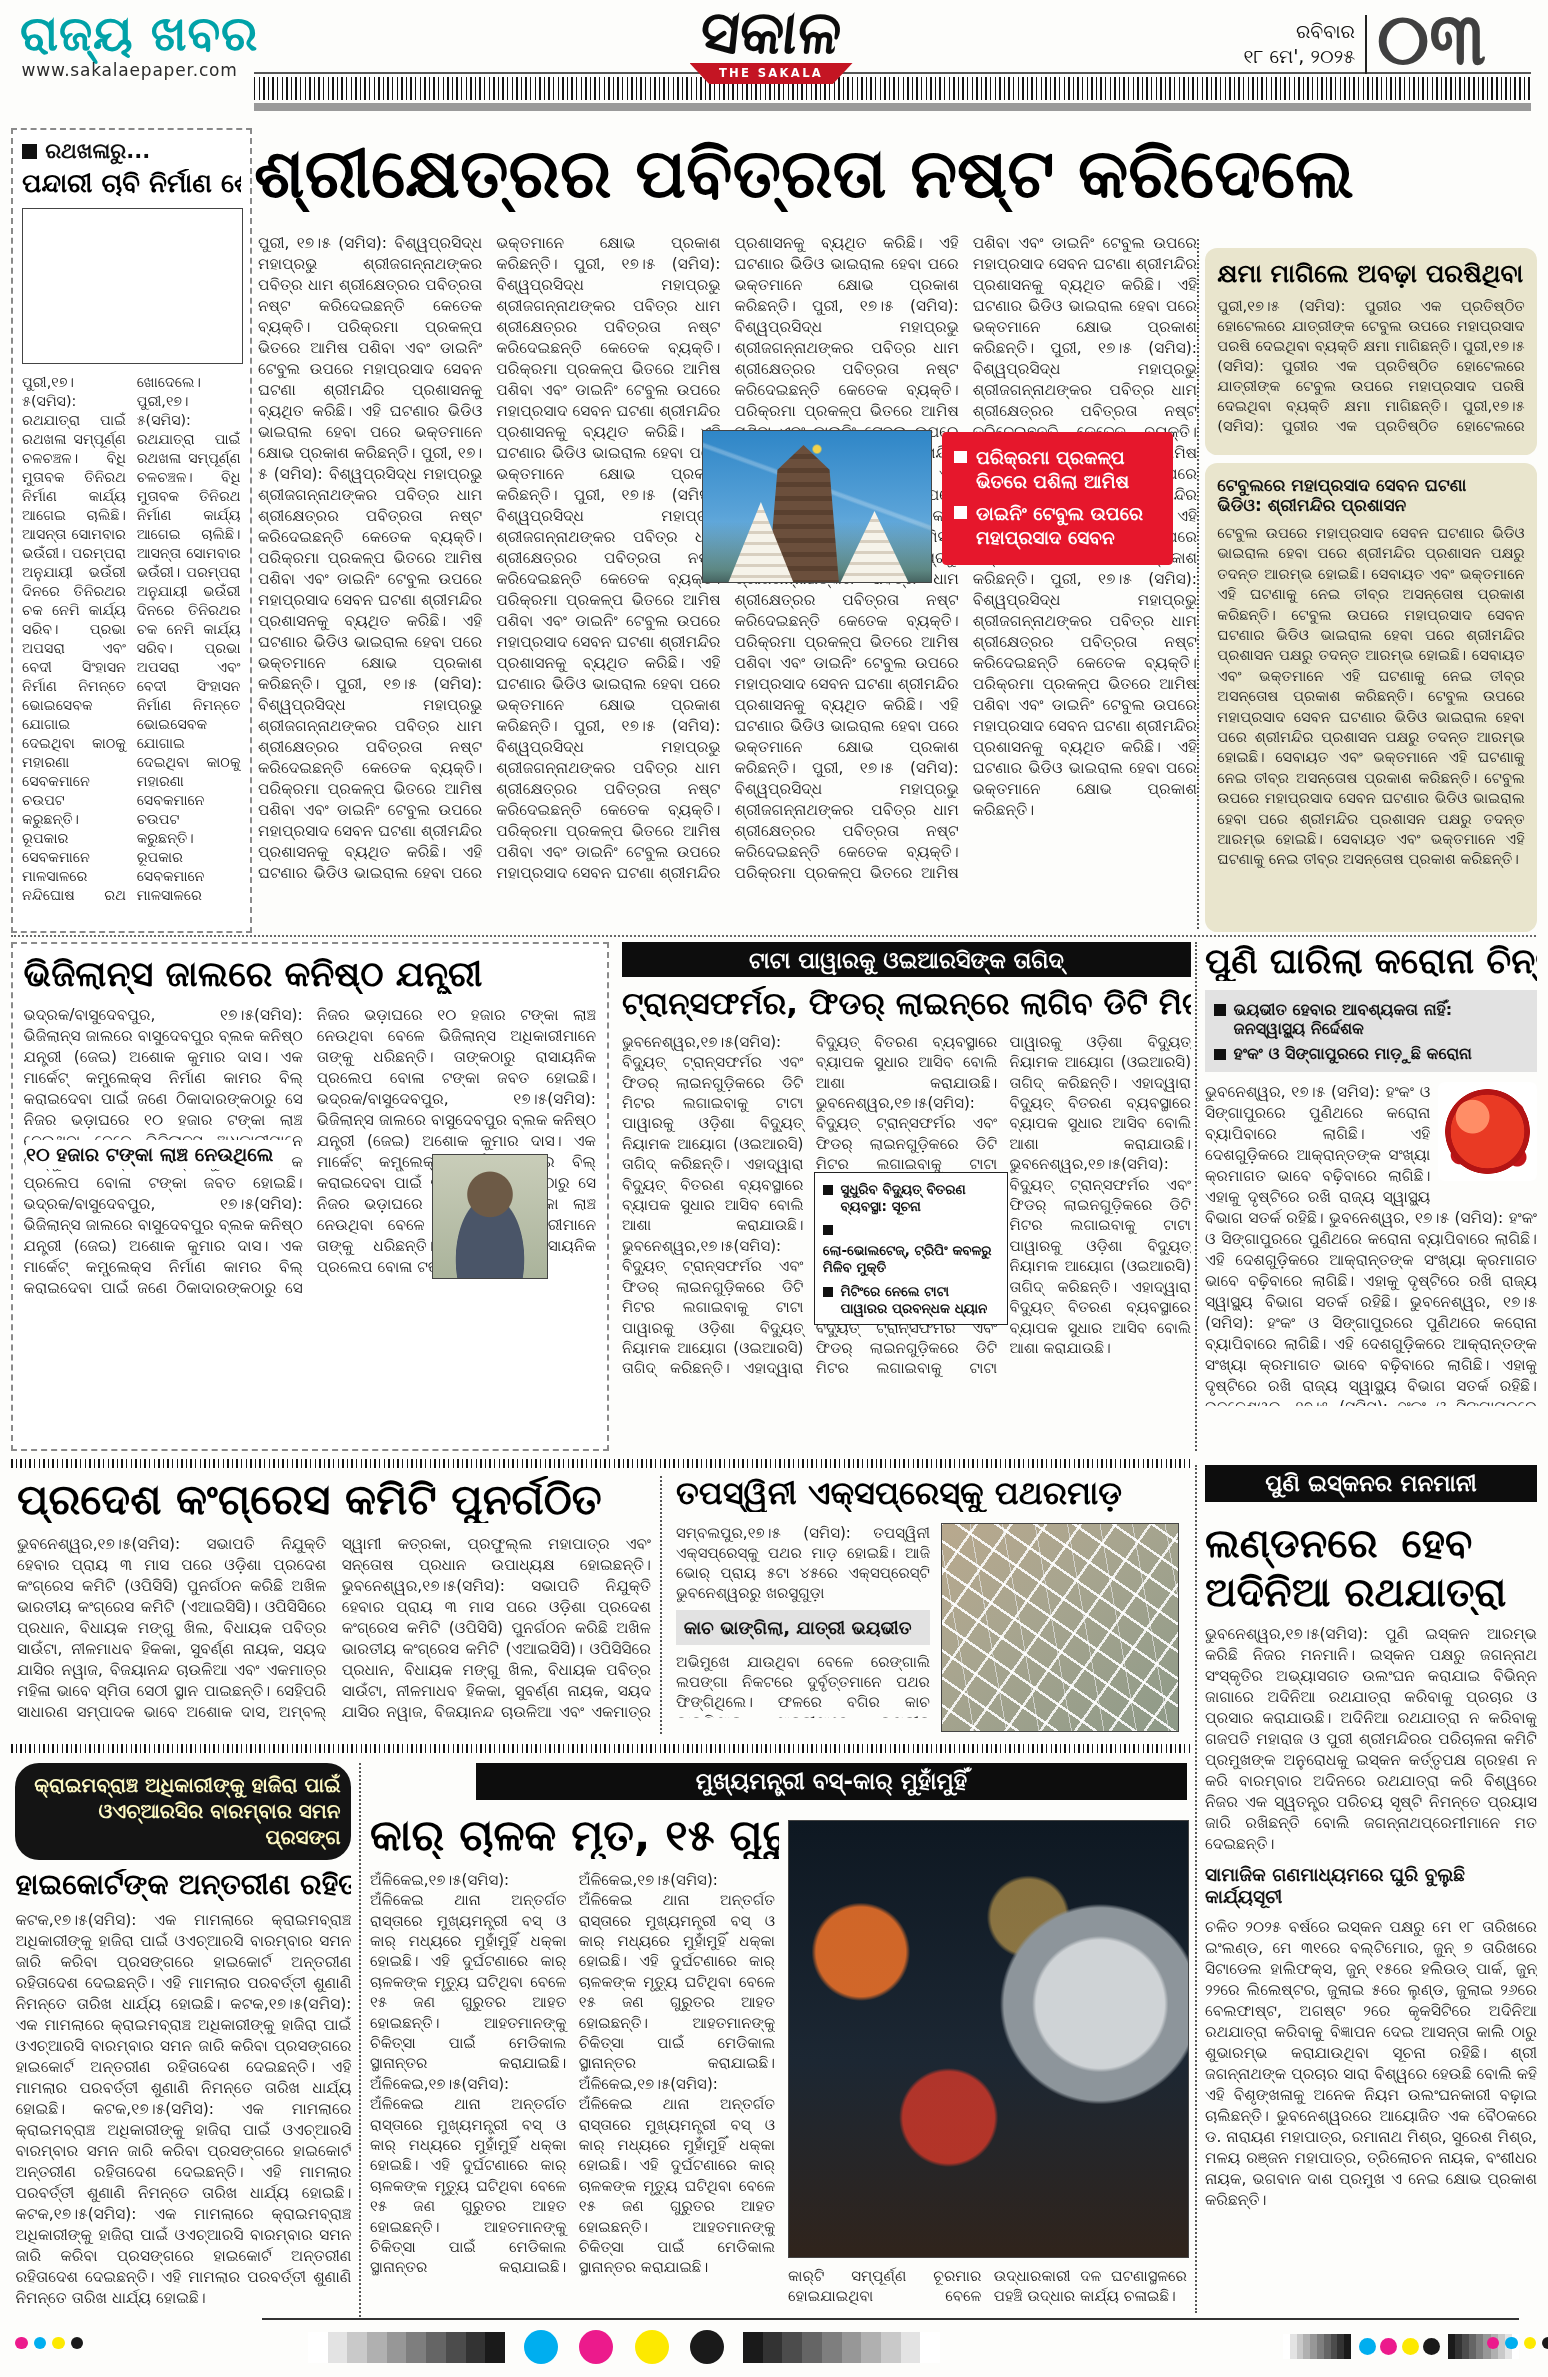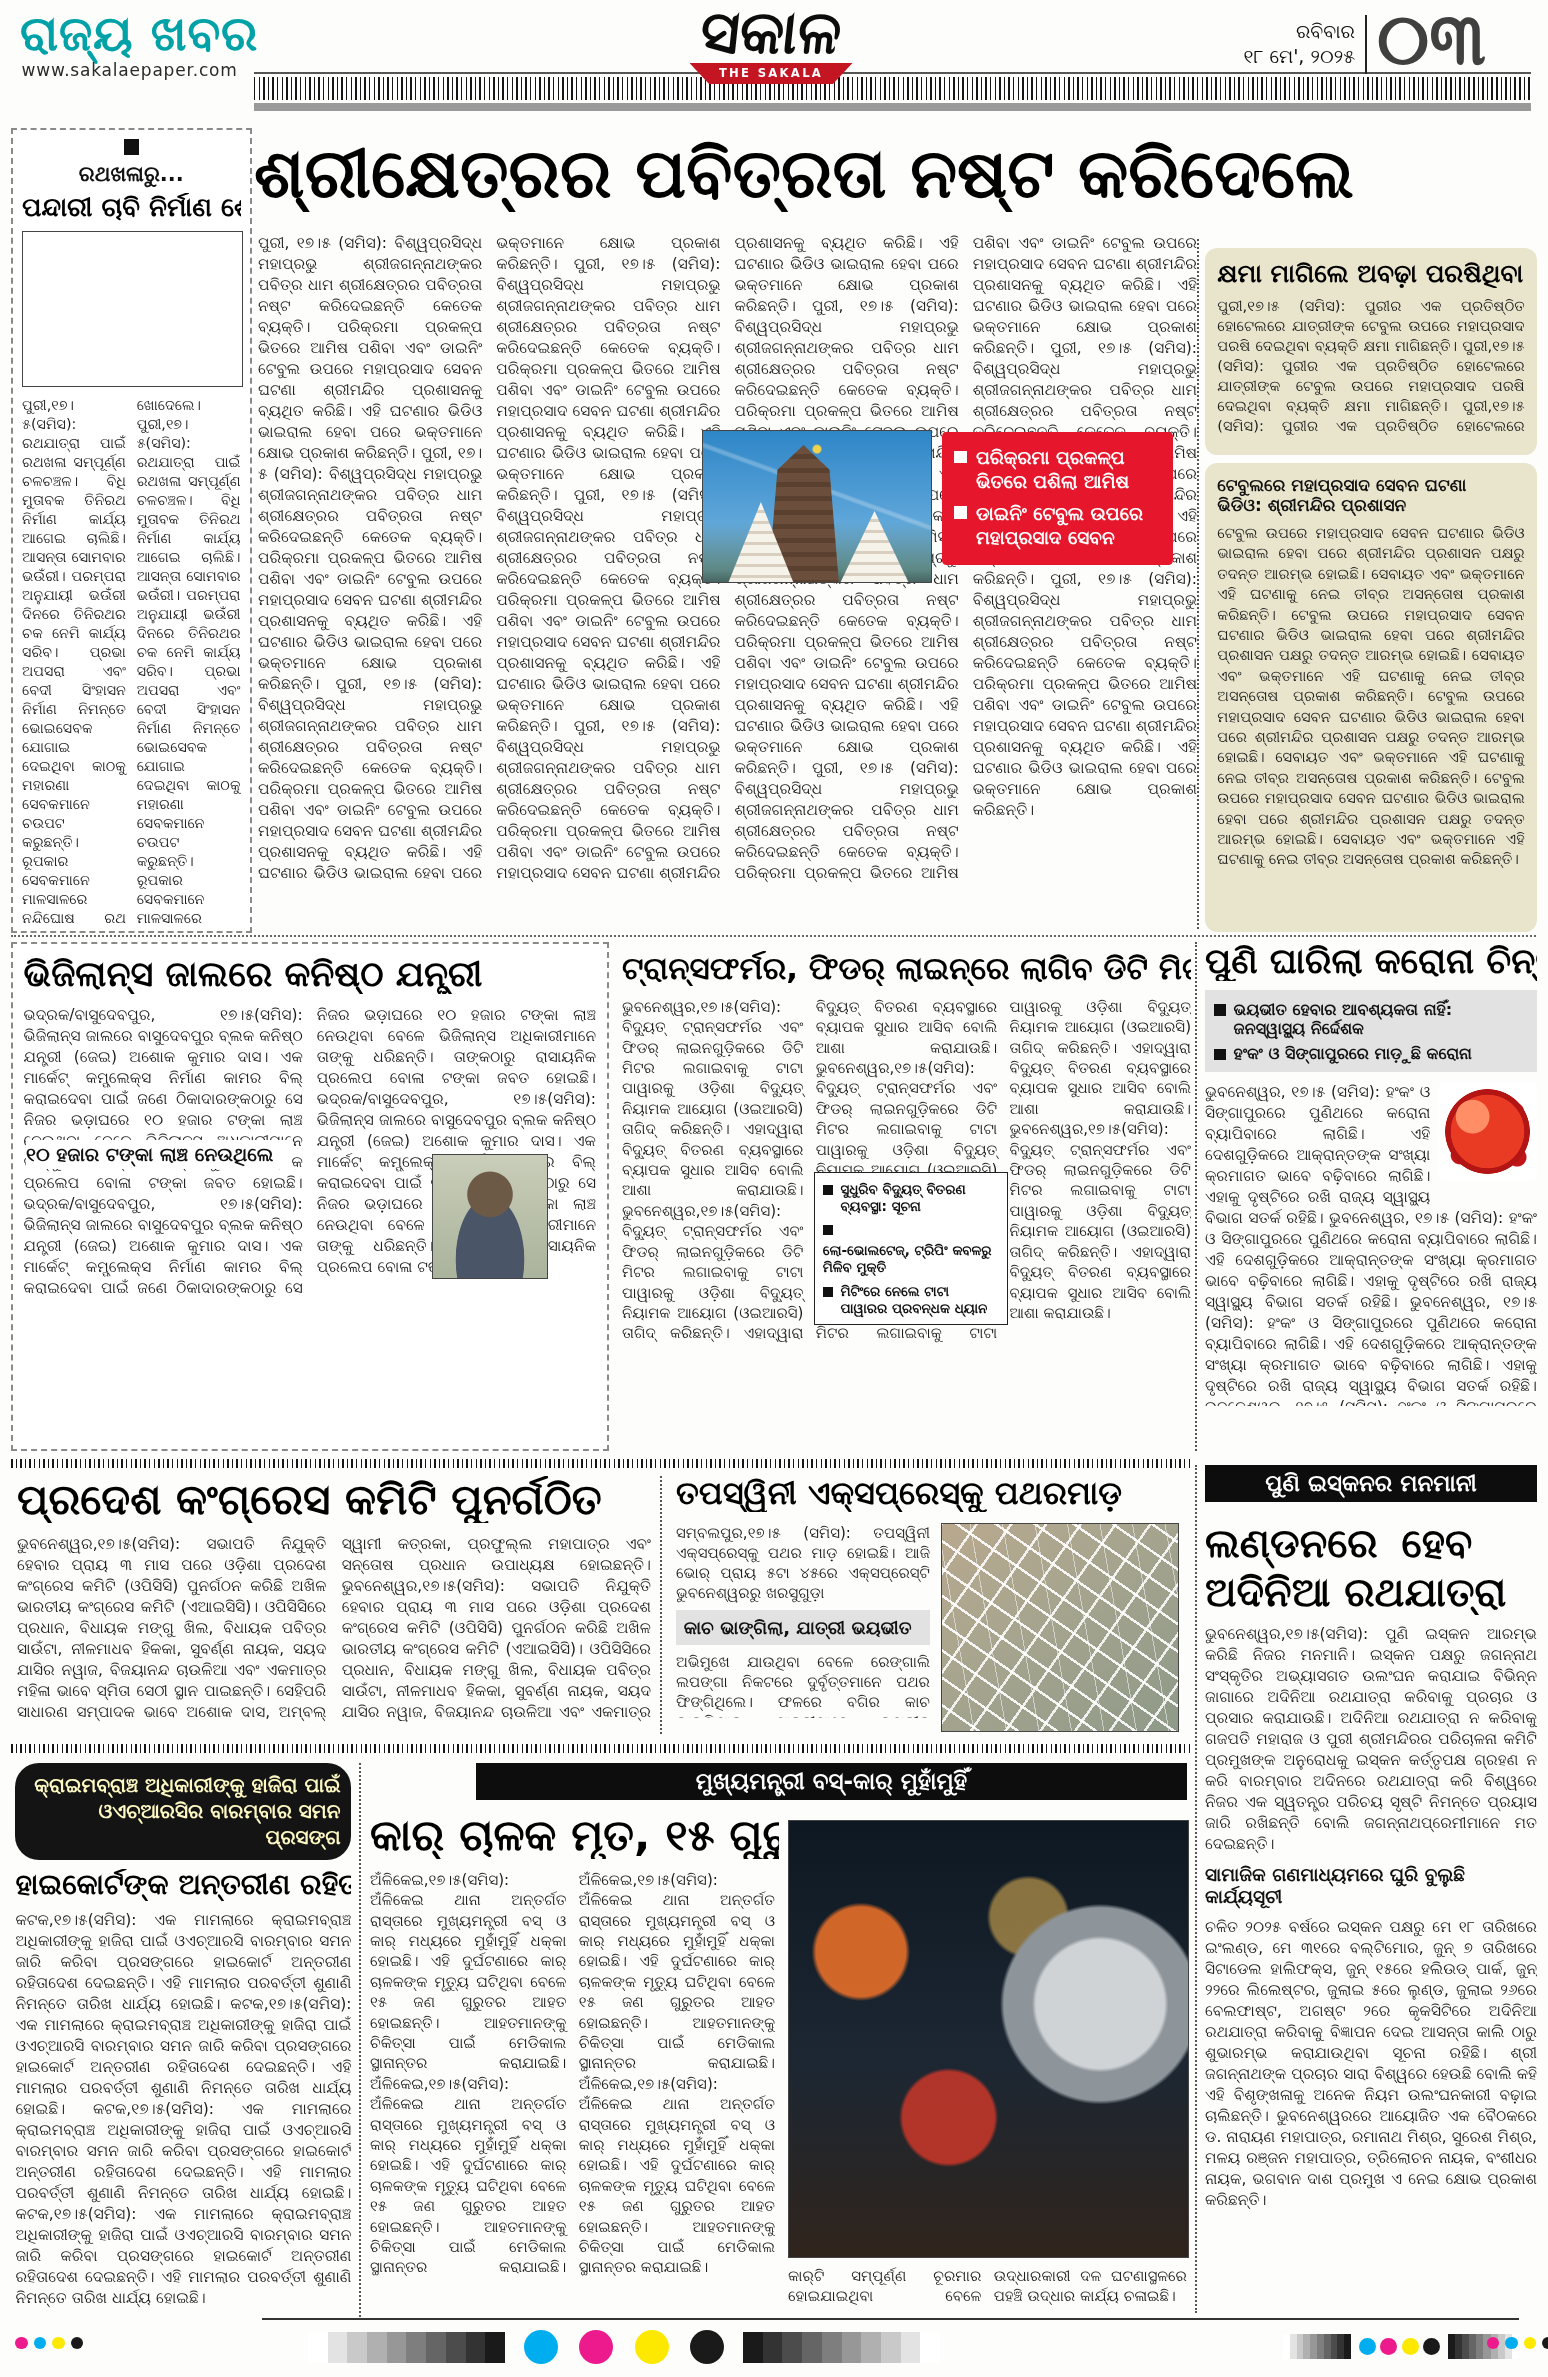--- a/index.html
+++ b/index.html
@@ -22,21 +22,21 @@
   .masthead .name{font-size:60px;font-weight:800;color:#0c0c0c;transform:skewX(-6deg);line-height:1;}
   .ribbon{width:163px;height:21px;margin:1.5px auto 0;background:#c41523;color:#fff;
           font-size:11.6px;font-weight:700;letter-spacing:2.3px;line-height:21px;text-align:center;
           clip-path:polygon(0 0,100% 0,88% 100%,12% 100%);}
   .dateblock{text-align:right;font-size:19px;line-height:1.35;color:#0d0d0d;}
   .vline{background:#222;}
   .pageno{font-size:72px;font-weight:700;line-height:1;color:#404040;}
 
   
   .dashbox{border:2.3px dashed #8a8a8a;background:#fff;}
-  .kicker-row{display:flex;align-items:center;gap:7.7px;font-weight:700;flex-direction:column;}
+  .kicker-row{display:flex;align-items:center;gap:7.7px;font-weight:700;}
   .sq{width:15.4px;height:15.4px;background:#111;flex:0 0 auto;}
   .sq.w{background:#fff;}
   .headline{font-weight:800;color:#000;line-height:1.12;}
   .body{color:#1c1c1c;}
   .kbar{background:#0d0d0d;color:#fff;font-weight:700;text-align:center;display:flex;align-items:center;justify-content:center;}
   .graybox{background:#e2e2e2;}
   .beige{background:#e9e5cd;border-radius:12.3px;}
   .redbox{background:#e6172c;border-radius:4.6px;color:#fff;}
   .redbox .bl{display:flex;gap:9.3px;font-size:18.5px;font-weight:700;line-height:1.3;margin-bottom:7.7px;}
   .bulletline{display:flex;gap:7.7px;align-items:flex-start;font-weight:700;}
@@ -160,20 +160,21 @@
   <div class="abs hdot" style="left:10.8px;top:935px;width:1525px;"></div>
 
   <div class="abs dashbox" style="left:10.8px;top:942px;width:598px;height:509px;padding:10.8px;box-sizing:border-box;">
     <div class="headline nowrap" style="font-size:35px;">ଭିଜିଲାନ୍ସ ଜାଲରେ କନିଷ୍ଠ ଯନ୍ତ୍ରୀ</div>
     <div class="body just cols2" style="font-size:15.4px;line-height:21px;column-gap:14px;height:428px;margin-top:10.8px;overflow:hidden;">ଭଦ୍ରକ/ବାସୁଦେବପୁର, ୧୭।୫(ସମିସ): ଭିଜିଲାନ୍ସ ଜାଲରେ ବାସୁଦେବପୁର ବ୍ଲକ କନିଷ୍ଠ ଯନ୍ତ୍ରୀ (ଜେଇ) ଅଶୋକ କୁମାର ଦାସ। ଏକ ମାର୍କେଟ୍ କମ୍ପ୍ଲେକ୍ସ ନିର୍ମାଣ କାମର ବିଲ୍ କରାଇଦେବା ପାଇଁ ଜଣେ ଠିକାଦାରଙ୍କଠାରୁ ସେ ନିଜର ଭଡ଼ାଘରେ ୧୦ ହଜାର ଟଙ୍କା ଲାଞ୍ଚ ନେଉଥିବା ବେଳେ ଭିଜିଲାନ୍ସ ଅଧିକାରୀମାନେ ତାଙ୍କୁ ଧରିଛନ୍ତି। ତାଙ୍କଠାରୁ ରାସାୟନିକ ପ୍ରଲେପ ବୋଳା ଟଙ୍କା ଜବତ ହୋଇଛି। ଭଦ୍ରକ/ବାସୁଦେବପୁର, ୧୭।୫(ସମିସ): ଭିଜିଲାନ୍ସ ଜାଲରେ ବାସୁଦେବପୁର ବ୍ଲକ କନିଷ୍ଠ ଯନ୍ତ୍ରୀ (ଜେଇ) ଅଶୋକ କୁମାର ଦାସ। ଏକ ମାର୍କେଟ୍ କମ୍ପ୍ଲେକ୍ସ ନିର୍ମାଣ କାମର ବିଲ୍ କରାଇଦେବା ପାଇଁ ଜଣେ ଠିକାଦାରଙ୍କଠାରୁ ସେ ନିଜର ଭଡ଼ାଘରେ ୧୦ ହଜାର ଟଙ୍କା ଲାଞ୍ଚ ନେଉଥିବା ବେଳେ ଭିଜିଲାନ୍ସ ଅଧିକାରୀମାନେ ତାଙ୍କୁ ଧରିଛନ୍ତି। ତାଙ୍କଠାରୁ ରାସାୟନିକ ପ୍ରଲେପ ବୋଳା ଟଙ୍କା ଜବତ ହୋଇଛି। ଭଦ୍ରକ/ବାସୁଦେବପୁର, ୧୭।୫(ସମିସ): ଭିଜିଲାନ୍ସ ଜାଲରେ ବାସୁଦେବପୁର ବ୍ଲକ କନିଷ୍ଠ ଯନ୍ତ୍ରୀ (ଜେଇ) ଅଶୋକ କୁମାର ଦାସ। ଏକ ମାର୍କେଟ୍ କମ୍ପ୍ଲେକ୍ସ ନିର୍ମାଣ କାମର ବିଲ୍ କରାଇଦେବା ପାଇଁ ଜଣେ ଠିକାଦାରଙ୍କଠାରୁ ସେ ନିଜର ଭଡ଼ାଘରେ ୧୦ ହଜାର ଟଙ୍କା ଲାଞ୍ଚ ନେଉଥିବା ବେଳେ ଭିଜିଲାନ୍ସ ଅଧିକାରୀମାନେ ତାଙ୍କୁ ଧରିଛନ୍ତି। ତାଙ୍କଠାରୁ ରାସାୟନିକ ପ୍ରଲେପ ବୋଳା ଟଙ୍କା ଜବତ ହୋଇଛି।</div>
   </div>
   <div class="abs" style="left:26px;top:1140px;width:266px;background:#fff;font-size:19px;font-weight:800;padding:3.1px 0;">୧୦ ହଜାର ଟଙ୍କା ଲାଞ୍ଚ ନେଉଥିଲେ</div>
   <div class="abs photo ph-portrait" style="left:432px;top:1154px;width:114px;height:123px;" title="କନିଷ୍ଠ ଯନ୍ତ୍ରୀ ଅଶୋକ କୁମାର ଦାସ"></div>
 
   <div class="abs" style="left:622px;top:942px;width:569px;">
+    <div class="kbar" style="height:35px;font-size:22.4px;">ଟାଟା ପାୱାରକୁ ଓଇଆରସିଙ୍କ ତାଗିଦ୍</div>
     <div class="headline nowrap" style="font-size:31px;text-align:center;margin-top:9.3px;">ଟ୍ରାନ୍ସଫର୍ମର, ଫିଡର୍ ଲାଇନ୍‌ରେ ଲାଗିବ ଡିଟି ମିଟର</div>
     <div class="body just cols3" style="font-size:15px;line-height:20.4px;column-gap:12.3px;height:413px;margin-top:10.8px;overflow:hidden;">ଭୁବନେଶ୍ୱର,୧୭।୫(ସମିସ): ବିଦ୍ୟୁତ୍ ଟ୍ରାନ୍ସଫର୍ମର ଏବଂ ଫିଡର୍ ଲାଇନଗୁଡ଼ିକରେ ଡିଟି ମିଟର ଲଗାଇବାକୁ ଟାଟା ପାୱାରକୁ ଓଡ଼ିଶା ବିଦ୍ୟୁତ୍ ନିୟାମକ ଆୟୋଗ (ଓଇଆରସି) ତାଗିଦ୍ କରିଛନ୍ତି। ଏହାଦ୍ୱାରା ବିଦ୍ୟୁତ୍ ବିତରଣ ବ୍ୟବସ୍ଥାରେ ବ୍ୟାପକ ସୁଧାର ଆସିବ ବୋଲି ଆଶା କରାଯାଉଛି। ଭୁବନେଶ୍ୱର,୧୭।୫(ସମିସ): ବିଦ୍ୟୁତ୍ ଟ୍ରାନ୍ସଫର୍ମର ଏବଂ ଫିଡର୍ ଲାଇନଗୁଡ଼ିକରେ ଡିଟି ମିଟର ଲଗାଇବାକୁ ଟାଟା ପାୱାରକୁ ଓଡ଼ିଶା ବିଦ୍ୟୁତ୍ ନିୟାମକ ଆୟୋଗ (ଓଇଆରସି) ତାଗିଦ୍ କରିଛନ୍ତି। ଏହାଦ୍ୱାରା ବିଦ୍ୟୁତ୍ ବିତରଣ ବ୍ୟବସ୍ଥାରେ ବ୍ୟାପକ ସୁଧାର ଆସିବ ବୋଲି ଆଶା କରାଯାଉଛି। ଭୁବନେଶ୍ୱର,୧୭।୫(ସମିସ): ବିଦ୍ୟୁତ୍ ଟ୍ରାନ୍ସଫର୍ମର ଏବଂ ଫିଡର୍ ଲାଇନଗୁଡ଼ିକରେ ଡିଟି ମିଟର ଲଗାଇବାକୁ ଟାଟା ପାୱାରକୁ ଓଡ଼ିଶା ବିଦ୍ୟୁତ୍ ନିୟାମକ ଆୟୋଗ (ଓଇଆରସି) ତାଗିଦ୍ କରିଛନ୍ତି। ଏହାଦ୍ୱାରା ବିଦ୍ୟୁତ୍ ବିତରଣ ବ୍ୟବସ୍ଥାରେ ବ୍ୟାପକ ସୁଧାର ଆସିବ ବୋଲି ଆଶା କରାଯାଉଛି। ଭୁବନେଶ୍ୱର,୧୭।୫(ସମିସ): ବିଦ୍ୟୁତ୍ ଟ୍ରାନ୍ସଫର୍ମର ଏବଂ ଫିଡର୍ ଲାଇନଗୁଡ଼ିକରେ ଡିଟି ମିଟର ଲଗାଇବାକୁ ଟାଟା ପାୱାରକୁ ଓଡ଼ିଶା ବିଦ୍ୟୁତ୍ ନିୟାମକ ଆୟୋଗ (ଓଇଆରସି) ତାଗିଦ୍ କରିଛନ୍ତି। ଏହାଦ୍ୱାରା ବିଦ୍ୟୁତ୍ ବିତରଣ ବ୍ୟବସ୍ଥାରେ ବ୍ୟାପକ ସୁଧାର ଆସିବ ବୋଲି ଆଶା କରାଯାଉଛି। ଭୁବନେଶ୍ୱର,୧୭।୫(ସମିସ): ବିଦ୍ୟୁତ୍ ଟ୍ରାନ୍ସଫର୍ମର ଏବଂ ଫିଡର୍ ଲାଇନଗୁଡ଼ିକରେ ଡିଟି ମିଟର ଲଗାଇବାକୁ ଟାଟା ପାୱାରକୁ ଓଡ଼ିଶା ବିଦ୍ୟୁତ୍ ନିୟାମକ ଆୟୋଗ (ଓଇଆରସି) ତାଗିଦ୍ କରିଛନ୍ତି। ଏହାଦ୍ୱାରା ବିଦ୍ୟୁତ୍ ବିତରଣ ବ୍ୟବସ୍ଥାରେ ବ୍ୟାପକ ସୁଧାର ଆସିବ ବୋଲି ଆଶା କରାଯାଉଛି।</div>
   </div>
   <div class="abs" style="left:814px;top:1172px;width:194px;background:#fff;border:1.5px solid #222;padding:7.7px;box-sizing:border-box;">
     <div class="bulletline" style="font-size:13.5px;margin-bottom:6.2px;">
         <span class="sq" style="width:10px;height:10px;margin-top:3.9px;"></span>
         <span>ସୁଧୁରିବ ବିଦ୍ୟୁତ୍ ବିତରଣ ବ୍ୟବସ୍ଥା: ସୂଚନା</span>
       </div>
     <div class="bulletline" style="font-size:13.5px;margin-bottom:6.2px;flex-direction:column;">
         <span class="sq" style="width:10px;height:10px;margin-top:3.9px;"></span>

